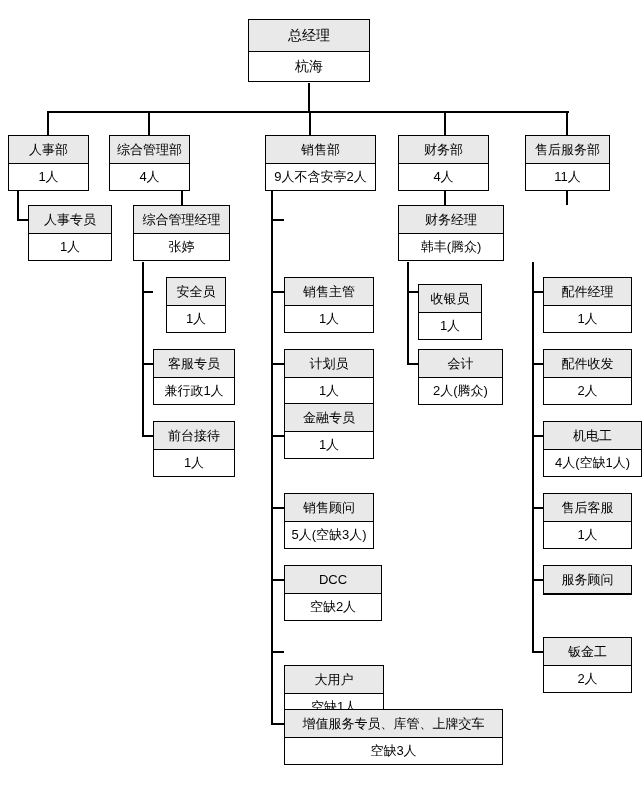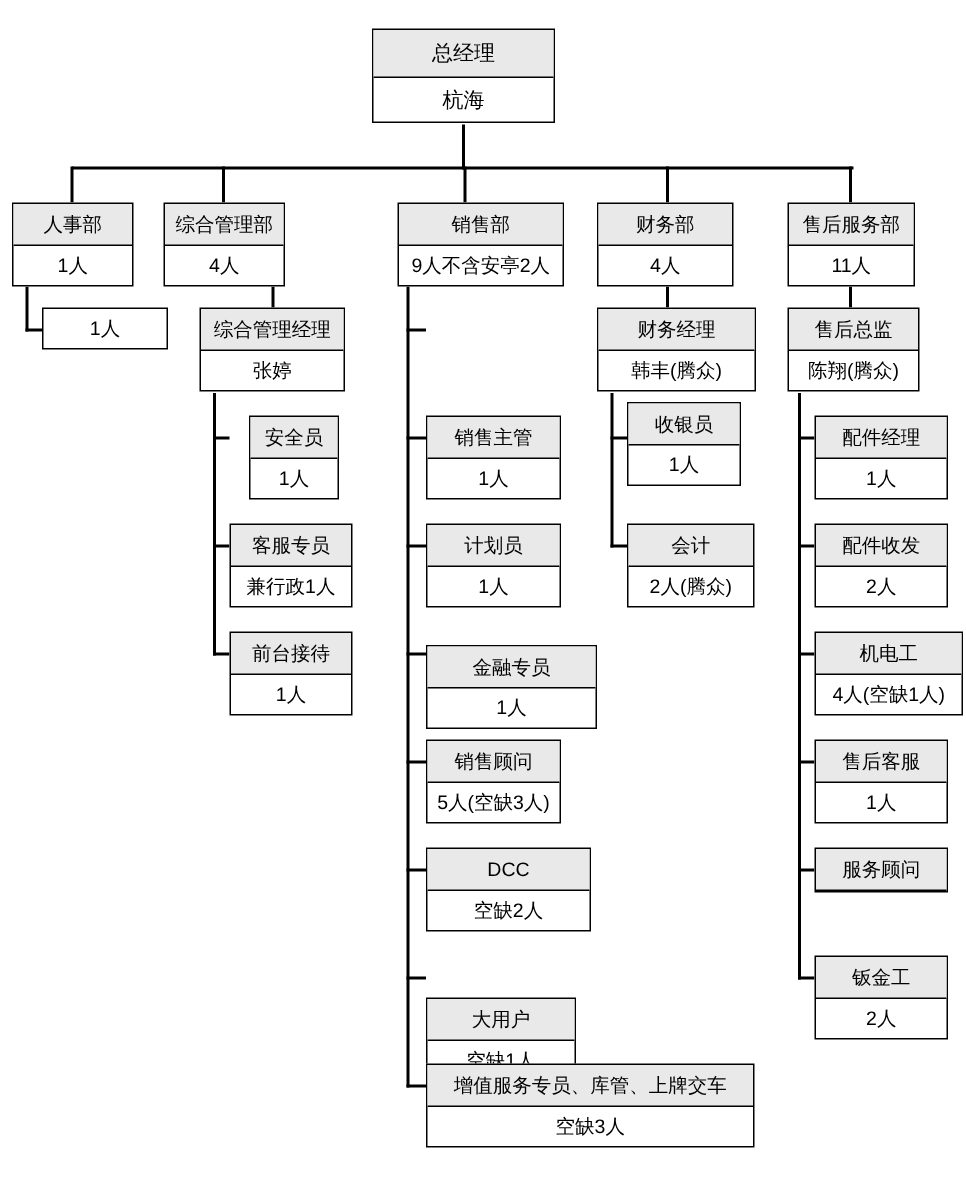--- a/index.html
+++ b/index.html
@@ -107,20 +107,21 @@
   <div class="node" style="left:398px;top:135px;width:91px">
     <div class="hd">财务部</div>
     <div class="bd">4人</div>
   </div>
   <div class="node" style="left:525px;top:135px;width:85px">
     <div class="hd">售后服务部</div>
     <div class="bd">11人</div>
   </div>
 
   <div class="node" style="left:28px;top:205px;width:84px">
+    <div class="hd">人事专员</div>
     <div class="bd">1人</div>
   </div>
 
   <div class="node" style="left:133px;top:205px;width:97px">
     <div class="hd">综合管理经理</div>
     <div class="bd">张婷</div>
   </div>
   <div class="node" style="left:166px;top:277px;width:60px">
     <div class="hd">安全员</div>
     <div class="bd">1人</div>
@@ -135,58 +136,54 @@
   </div>
 
   <div class="node" style="left:284px;top:277px;width:90px">
     <div class="hd">销售主管</div>
     <div class="bd">1人</div>
   </div>
   <div class="node" style="left:284px;top:349px;width:90px">
     <div class="hd">计划员</div>
     <div class="bd">1人</div>
   </div>
-  <div class="node" style="left:284px;top:430px;width:114px">
+  <div class="node" style="left:284px;top:403px;width:90px">
     <div class="hd">金融专员</div>
     <div class="bd">1人</div>
   </div>
   <div class="node" style="left:284px;top:493px;width:90px">
     <div class="hd">销售顾问</div>
     <div class="bd">5人(空缺3人)</div>
   </div>
-  <div class="node" style="left:284px;top:565px;width:110px">
+  <div class="node" style="left:284px;top:565px;width:98px">
     <div class="hd">DCC</div>
     <div class="bd">空缺2人</div>
   </div>
   <div class="node" style="left:284px;top:665px;width:100px">
     <div class="hd">大用户</div>
     <div class="bd">空缺1人</div>
   </div>
   <div class="node" style="left:284px;top:709px;width:219px">
     <div class="hd">增值服务专员、库管、上牌交车</div>
     <div class="bd">空缺3人</div>
   </div>
 
   <div class="node" style="left:398px;top:205px;width:106px">
     <div class="hd">财务经理</div>
     <div class="bd">韩丰(腾众)</div>
   </div>
-  <div class="node" style="left:418px;top:268px;width:76px">
+  <div class="node" style="left:418px;top:284px;width:64px">
     <div class="hd">收银员</div>
     <div class="bd">1人</div>
   </div>
   <div class="node" style="left:418px;top:349px;width:85px">
     <div class="hd">会计</div>
     <div class="bd">2人(腾众)</div>
   </div>
 
-  <div class="node" style="left:525px;top:205px;width:88px">
-    <div class="hd">售后总监</div>
-    <div class="bd">陈翔(腾众)</div>
-  </div>
   <div class="node" style="left:543px;top:277px;width:89px">
     <div class="hd">配件经理</div>
     <div class="bd">1人</div>
   </div>
   <div class="node" style="left:543px;top:349px;width:89px">
     <div class="hd">配件收发</div>
     <div class="bd">2人</div>
   </div>
   <div class="node" style="left:543px;top:421px;width:99px">
     <div class="hd">机电工</div>

